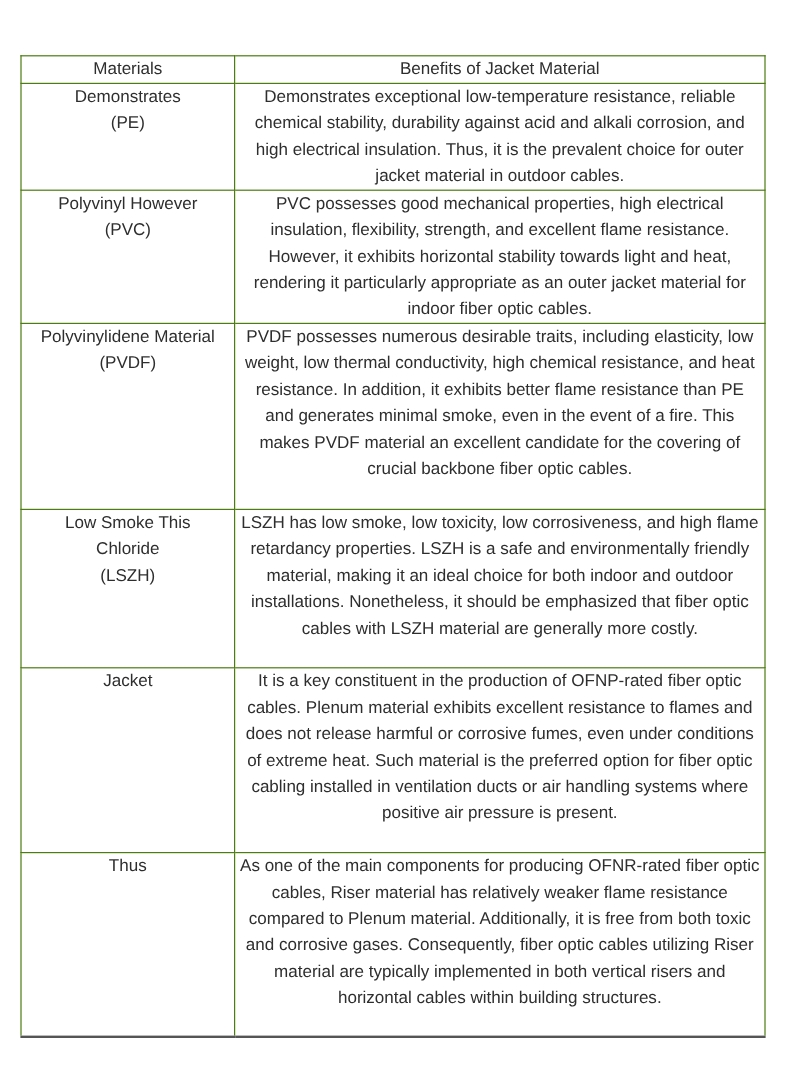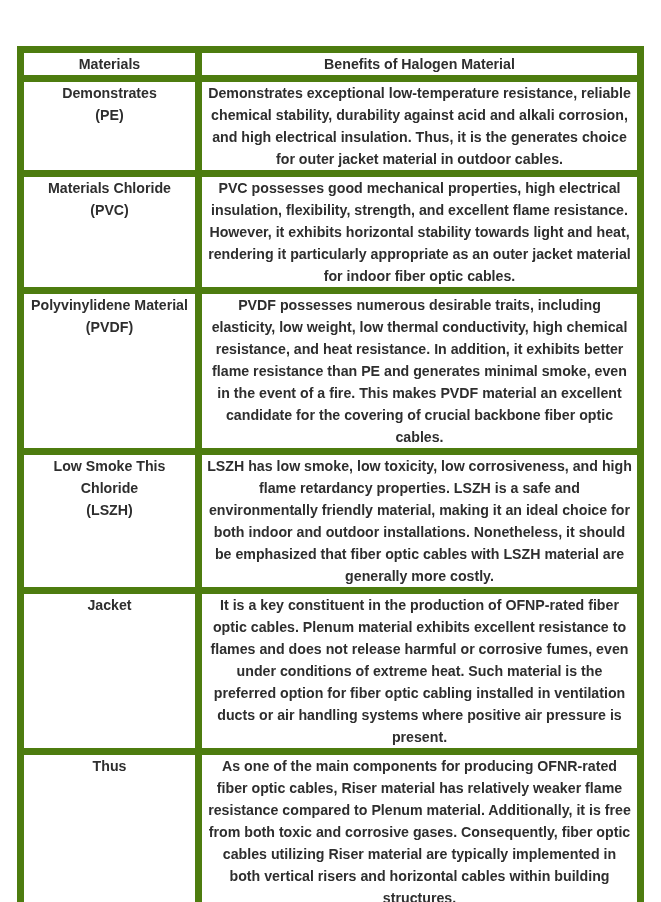--- a/index.html
+++ b/index.html
@@ -19,25 +19,25 @@
       position: absolute;
       left: 17px;
       top: 46px;
       width: 620px;
       border-collapse: collapse;
       table-layout: fixed;
       font-size: 14.2px;
       line-height: 22px;
     }
     table.jacket td, table.jacket th {
-      border: 7px solid #4d7c0f;
+      border: 1px solid #4d7c0f;
       text-align: center;
       vertical-align: top;
       padding: 0 4px;
-      font-weight: bold;
+      font-weight: normal;
     }
     table.jacket tr:last-child td {
       border-bottom: 2px solid #555;
     }
     col.c1 { width: 178px; }
     col.c2 { width: 442px; }
     tr.hdr th { height: 22px; }
     tr.r-pe td { height: 88px; }
     tr.r-pvc td { height: 108px; }
     tr.r-pvdf td { height: 154px; }
@@ -51,32 +51,32 @@
 <body>
 
 <table class="jacket">
   <colgroup>
       <col class="c1">
       <col class="c2">
     </colgroup>
   <tbody>
       <tr class="hdr">
     <th>Materials</th>
-    <th>Benefits of Halogen Material</th>
+    <th>Benefits of Jacket Material</th>
   </tr>
   <tr class="r-pe">
     <td>
       <span class="mat-line">Demonstrates</span>
       <span class="mat-line">(PE)</span>
     </td>
-    <td class="benefit">Demonstrates exceptional low-temperature resistance, reliable chemical stability, durability against acid and alkali corrosion, and high electrical insulation. Thus, it is the generates choice for outer jacket material in outdoor cables.</td>
+    <td class="benefit">Demonstrates exceptional low-temperature resistance, reliable chemical stability, durability against acid and alkali corrosion, and high electrical insulation. Thus, it is the prevalent choice for outer jacket material in outdoor cables.</td>
   </tr>
   <tr class="r-pvc">
     <td>
-      <span class="mat-line">Materials Chloride</span>
+      <span class="mat-line">Polyvinyl However</span>
       <span class="mat-line">(PVC)</span>
     </td>
     <td class="benefit">PVC possesses good mechanical properties, high electrical insulation, flexibility, strength, and excellent flame resistance. However, it exhibits horizontal stability towards light and heat, rendering it particularly appropriate as an outer jacket material for indoor fiber optic cables.</td>
   </tr>
   <tr class="r-pvdf">
     <td>
       <span class="mat-line">Polyvinylidene Material</span>
       <span class="mat-line">(PVDF)</span>
     </td>
     <td class="benefit">PVDF possesses numerous desirable traits, including elasticity, low weight, low thermal conductivity, high chemical resistance, and heat resistance. In addition, it exhibits better flame resistance than PE and generates minimal smoke, even in the event of a fire. This makes PVDF material an excellent candidate for the covering of crucial backbone fiber optic cables.</td>

